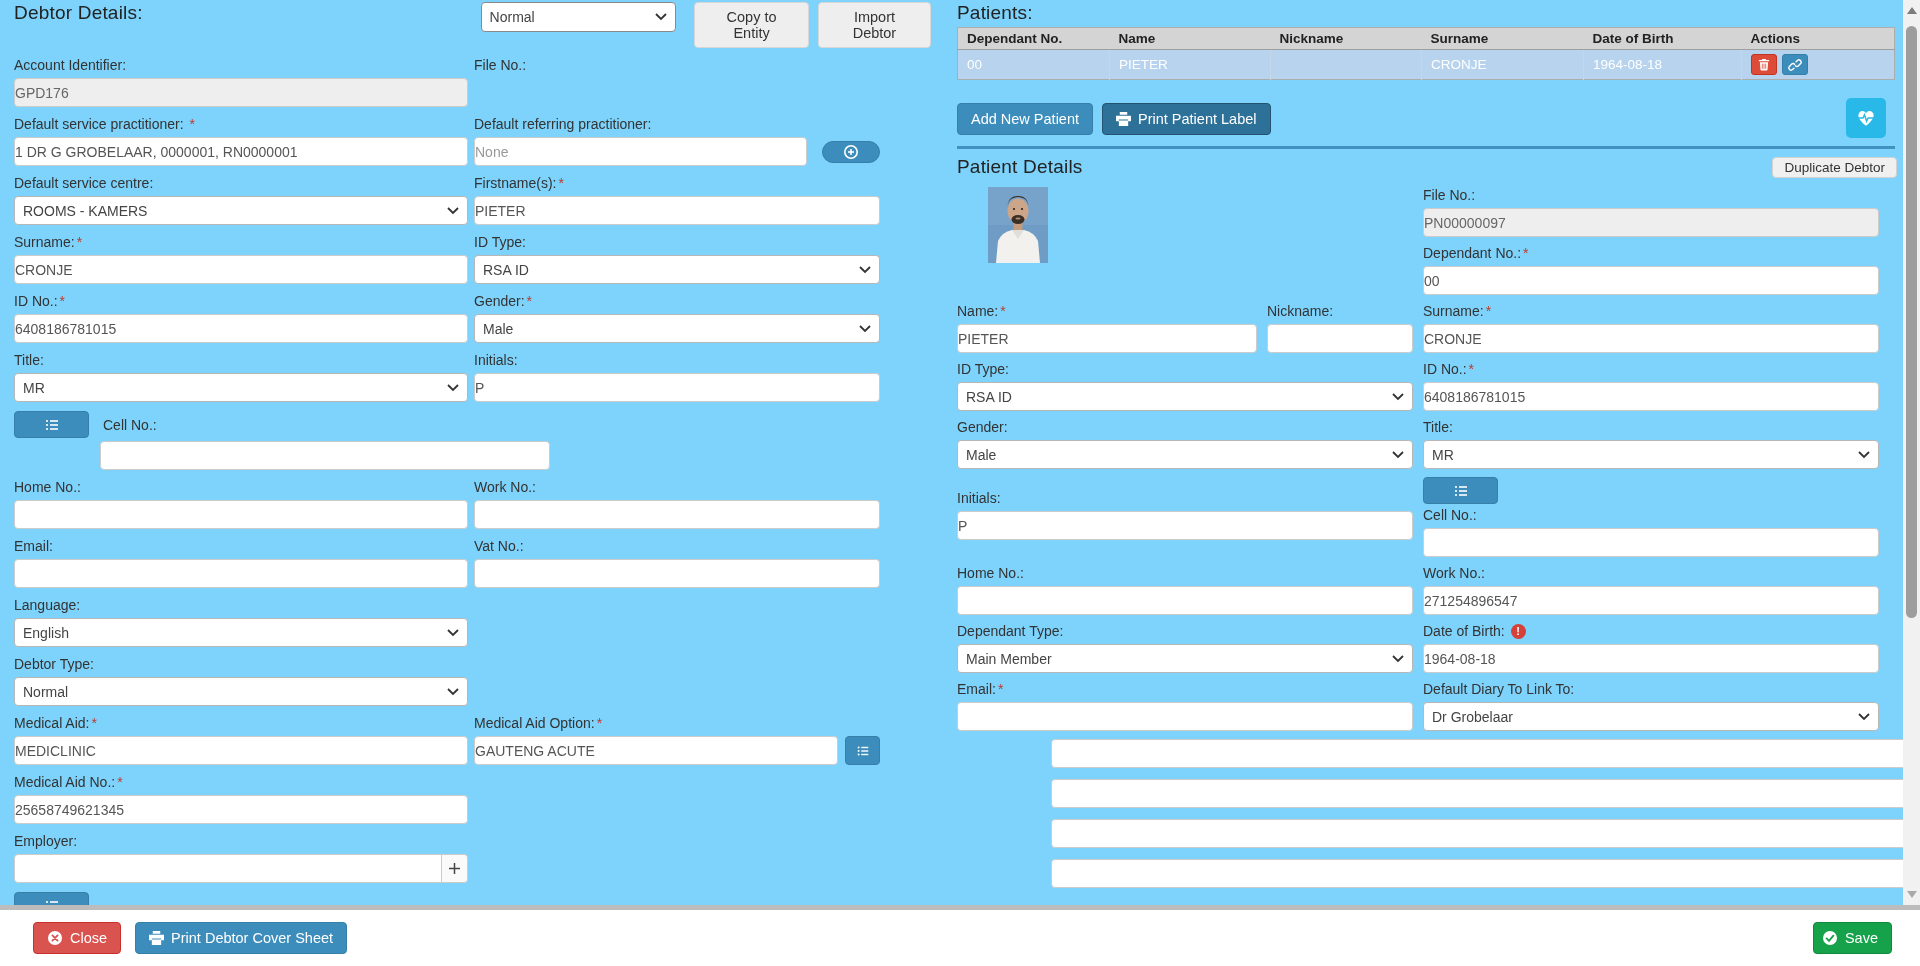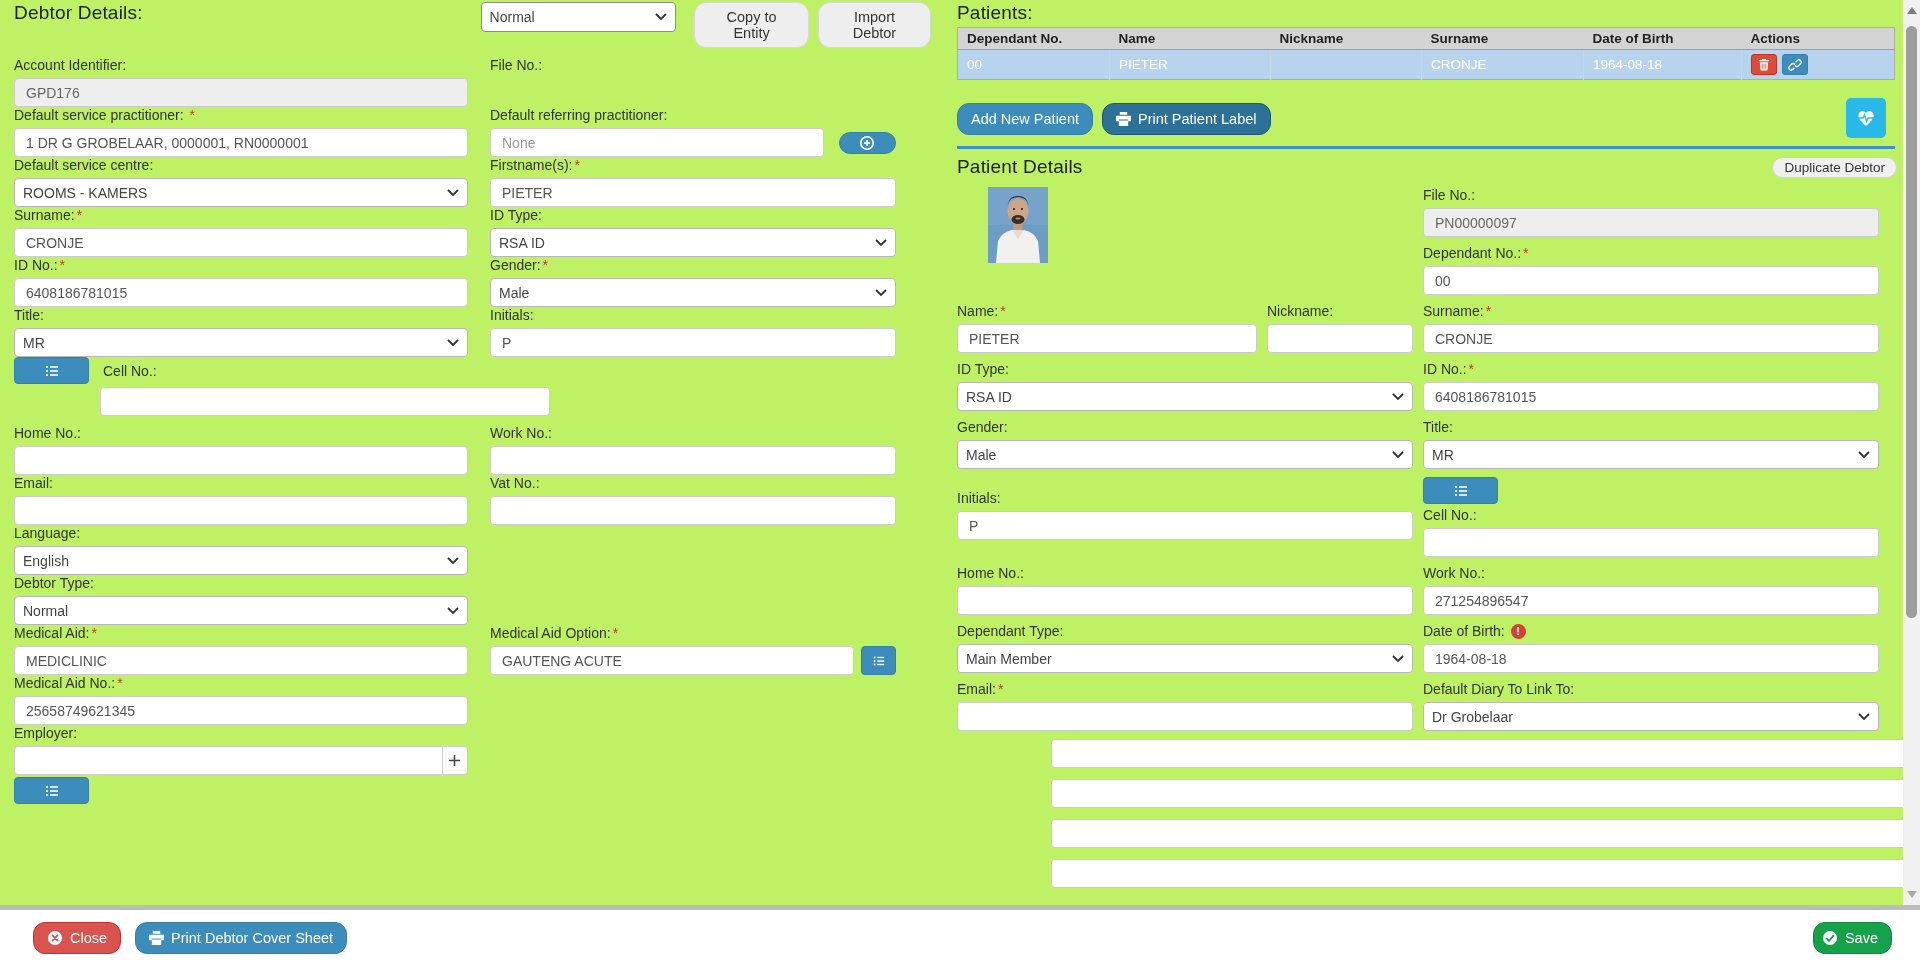--- a/index.html
+++ b/index.html
@@ -1,53 +1,53 @@
 <!DOCTYPE html>
 <html><head>
 <meta charset="utf-8">
 <style>
   * { box-sizing: border-box; margin: 0; padding: 0; }
   html,body { background:#fff; }
   body { font-family: "Liberation Sans", sans-serif; color:#333; }
-  .app { position:relative; width:1920px; height:966px; background:#bef264; overflow:hidden; }
+  .app { position:relative; width:1920px; height:966px; background:#7dd3fc; overflow:hidden; }
   .content { position:absolute; left:0; top:0; width:1903px; height:905px; overflow:hidden; }
 
   h1.section-title { font-size:19px; font-weight:400; color:#222; letter-spacing:.2px; }
 
   
   .field label { display:block; font-size:14px; color:#333; margin-bottom:5px; }
   .req { color:#c0392b; margin-left:2px; }
-  input.tb { width:100%; height:29px; border:1px solid #ccc; border-radius:4px; padding:0 11px;
+  input.tb { width:100%; height:29px; border:1px solid #ccc; border-radius:4px; padding:0 0;
              font-size:14px; color:#555; background:#fff; font-family:inherit; outline:none; }
   input.tb::placeholder { color:#999; }
   input.ro { background:#eee; color:#666; }
   .select { width:100%; height:29px; border:1px solid #b7b7b7; border-radius:4px; background:#fff;
             display:flex; align-items:center; justify-content:space-between; padding:0 8px;
             font-size:14px; color:#444; cursor:default; }
   .select .sel-val { overflow:hidden; white-space:nowrap; }
   .chev { flex:0 0 auto; margin-left:6px; }
 
-  .btn { display:inline-flex; align-items:center; gap:7px; border-radius:12px; font-size:14.5px;
+  .btn { display:inline-flex; align-items:center; gap:7px; border-radius:4px; font-size:14.5px;
          font-family:inherit; padding:7px 13px; cursor:pointer; border:1px solid transparent; }
   .btn-gray { background:#eee; border-color:#d7d7d7; color:#333; }
   .btn-blue { background:#3c8dbc; border-color:#367fa9; color:#fff; }
   .btn-darkblue { background:#2d7199; border-color:#24536f; color:#fff; }
   .btn-red { background:#d9534f; border-color:#c9302c; color:#fff; }
   .btn-green { background:#16a24b; border-color:#0f8a3d; color:#fff;padding-left:8px; }
 
   .icon-btn-list { width:75px; height:27px; background:#3c8dbc; border:1px solid #367fa9; border-radius:4px;
                    display:inline-flex; align-items:center; justify-content:center; cursor:pointer; }
 
   
   .left-panel { position:absolute; left:14px; top:2px; width:926px; }
   .lp-header { display:flex; align-items:flex-start; margin-bottom:9px; }
   .lp-header .lp-title { width:486px; }
   .lp-type-select { width:203px; height:30px; margin-right:18px; border-color:#8a8a8a; }
   .lp-header .btn { margin-right:9px; padding:6px 13px; }
-  .frow { display:flex; gap:22px; }
+  .frow { display:flex; gap:6px; margin-bottom:9px; }
   .c1 { width:454px; flex:0 0 auto; }
   .c2 { width:406px; flex:0 0 auto; }
   .inline-input-row { display:flex; align-items:center; }
   .pill-add { width:61px; height:22px; border-radius:11px; background:#3c8dbc; border:1px solid #367fa9;
               margin-left:15px; display:inline-flex; align-items:center; justify-content:center; cursor:pointer; }
   .cell-block .cell-top { display:flex; align-items:center; gap:14px; margin-bottom:3px; }
   .cell-block .cell-top label { margin-bottom:0; font-size:14px; }
   .cell-block input { width:450px; margin-left:86px; }
   .ma-row { display:flex; align-items:center; }
   .ma-row input { flex:1; }

